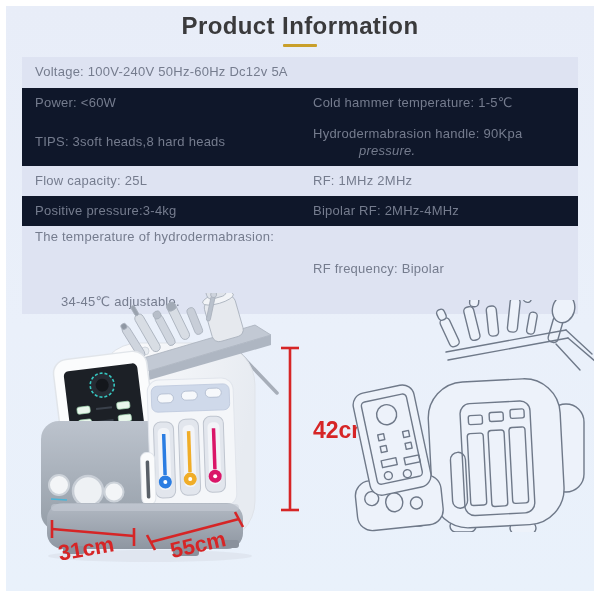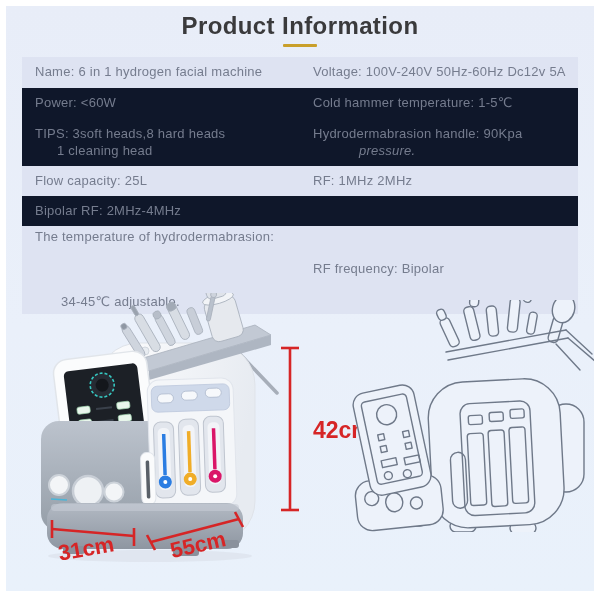--- a/index.html
+++ b/index.html
@@ -39,36 +39,36 @@
 <body>
 
 <div class="panel"></div>
 
 <div class="content">
   <h1 class="title">Product Information</h1>
   <div class="title-underline"></div>
 
   <div class="spec">
     <div class="row tint h31">
-      <div class="cell l"><span>Name: 6 in 1 hydrogen facial machine</span></div>
       <div class="cell r"><span>Voltage: 100V-240V 50Hz-60Hz Dc12v 5A</span></div>
     </div>
     <div class="row plain h31">
       <div class="cell l"><span>Power: &lt;60W</span></div>
       <div class="cell r"><span>Cold hammer temperature: 1-5℃</span></div>
     </div>
     <div class="row plain h47">
-      <div class="cell l"><span>TIPS: 3soft heads,8 hard heads</span><span class="line2 ind22">1 cleaning head</span></div>
+      <div class="cell l"><span>TIPS: 3soft heads,8 hard heads</span></div>
       <div class="cell r"><span>Hydrodermabrasion handle: 90Kpa</span><span class="line2 ind46">pressure.</span></div>
     </div>
     <div class="row tint h30">
       <div class="cell l"><span>Flow capacity: 25L</span></div>
       <div class="cell r"><span>RF: 1MHz 2MHz</span></div>
     </div>
     <div class="row plain h30">
+      <div class="cell l"><span>Positive pressure:3-4kg</span></div>
       <div class="cell r"><span>Bipolar RF: 2MHz-4MHz</span></div>
     </div>
     <div class="row tint h44">
       <div class="cell l"><span>The temperature of hydrodermabrasion:</span><span class="line2 ind26">34-45℃ adjustable.</span></div>
       <div class="cell r"><span>RF frequency: Bipolar</span></div>
     </div>
   </div>
 
   <svg id="machine-photo" class="fig-svg" width="280" height="275" viewBox="0 0 280 275" xmlns="http://www.w3.org/2000/svg">
     <defs>

